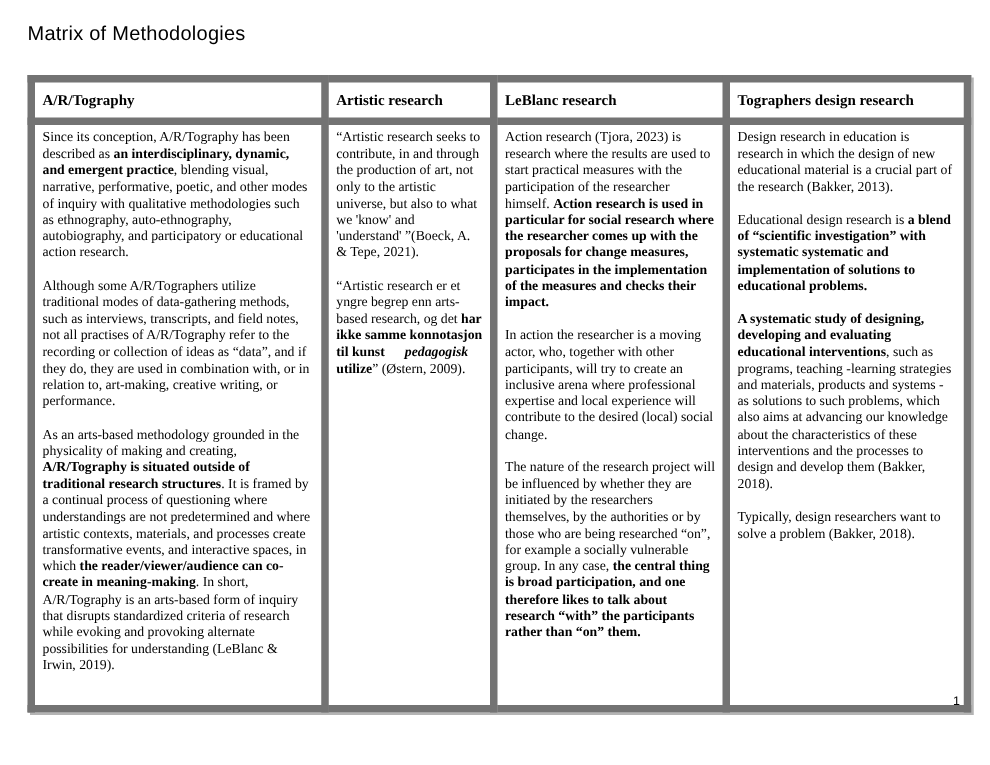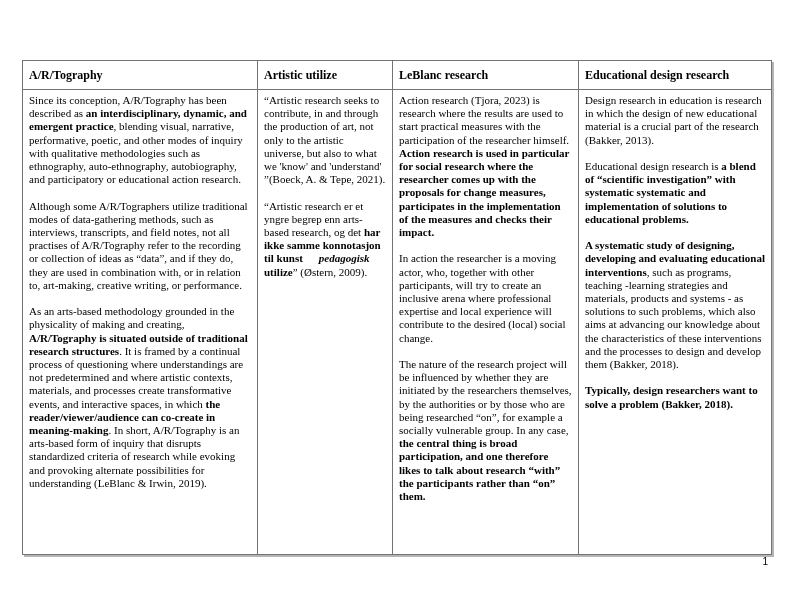--- a/index.html
+++ b/index.html
@@ -26,71 +26,72 @@
     position: absolute;
     left: 22px;
     top: 60px;
     width: 749px;
     table-layout: fixed;
     border-collapse: collapse;
     background: #fff;
     box-shadow: 2px 2px 0 #b4b4b4;
   }
   .matrix-table th, .matrix-table td {
-    border: 1px solid #737373;
+    border: 6px solid #737373;
     vertical-align: top;
     text-align: left;
   }
   .matrix-table th {
     font-size: 12px;
     font-weight: bold;
     padding: 7px 6px 6px 6px;
     height: 14px;
   }
   .matrix-table td {
     font-size: 11px;
     line-height: 13.2px;
     padding: 4px 6px 4px 6px;
     height: 456px;
   }
   .matrix-table td p {
     margin: 0 0 13.2px 0;
   }
   .matrix-table td p:last-child { margin-bottom: 0; }
-  .matrix-table td p.extra-gap { margin-top: 13.2px; font-weight: bold; }
+  .matrix-table td p.extra-gap { margin-top: 13.2px; }
   .run-b { font-weight: bold; }
   .run-i { font-style: italic; margin-left: 16px; }
   .pagenum {
     position: absolute;
     right: 24px;
     top: 556px;
     font-family: "Liberation Sans", sans-serif;
     font-size: 10px;
     color: #000;
   }
 </style>
 </head>
 <body>
 
 <div class="page">
 
+  <div class="title">Matrix of Methodologies</div>
 
   <table class="matrix-table">
     <colgroup>
       <col style="width:235px">
       <col style="width:135px">
       <col style="width:186px">
       <col style="width:193px">
     </colgroup>
     <thead>
       <tr>
         <th>A/R/Tography</th>
-        <th>Artistic utilize</th>
+        <th>Artistic research</th>
         <th>LeBlanc research</th>
-        <th>Educational design research</th>
+        <th>Tographers design research</th>
       </tr>
     </thead>
     <tbody>
       <tr>
         <td>
             <p><span>Since its conception, A/R/Tography has been described as </span><span class="run-b">an interdisciplinary, dynamic, and emergent practice</span><span>, blending visual, narrative, performative, poetic, and other modes of inquiry with qualitative methodologies such as ethnography, auto-ethnography, autobiography, and participatory or educational action research.</span></p>
             <p><span>Although some A/R/Tographers utilize traditional modes of data-gathering methods, such as interviews, transcripts, and field notes, not all practises of A/R/Tography refer to the recording or collection of ideas as “data”, and if they do, they are used in combination with, or in relation to, art-making, creative writing, or performance.</span></p>
             <p><span>As an arts-based methodology grounded in the physicality of making and creating, </span><span class="run-b">A/R/Tography is situated outside of traditional research structures</span><span>. It is framed by a continual process of questioning where understandings are not predetermined and where artistic contexts, materials, and processes create transformative events, and interactive spaces, in which </span><span class="run-b">the reader/viewer/audience can co-create in meaning-making</span><span>. In short, A/R/Tography is an arts-based form of inquiry that disrupts standardized criteria of research while evoking and provoking alternate possibilities for understanding (LeBlanc &amp; Irwin, 2019).</span></p>
           </td>
         <td>

